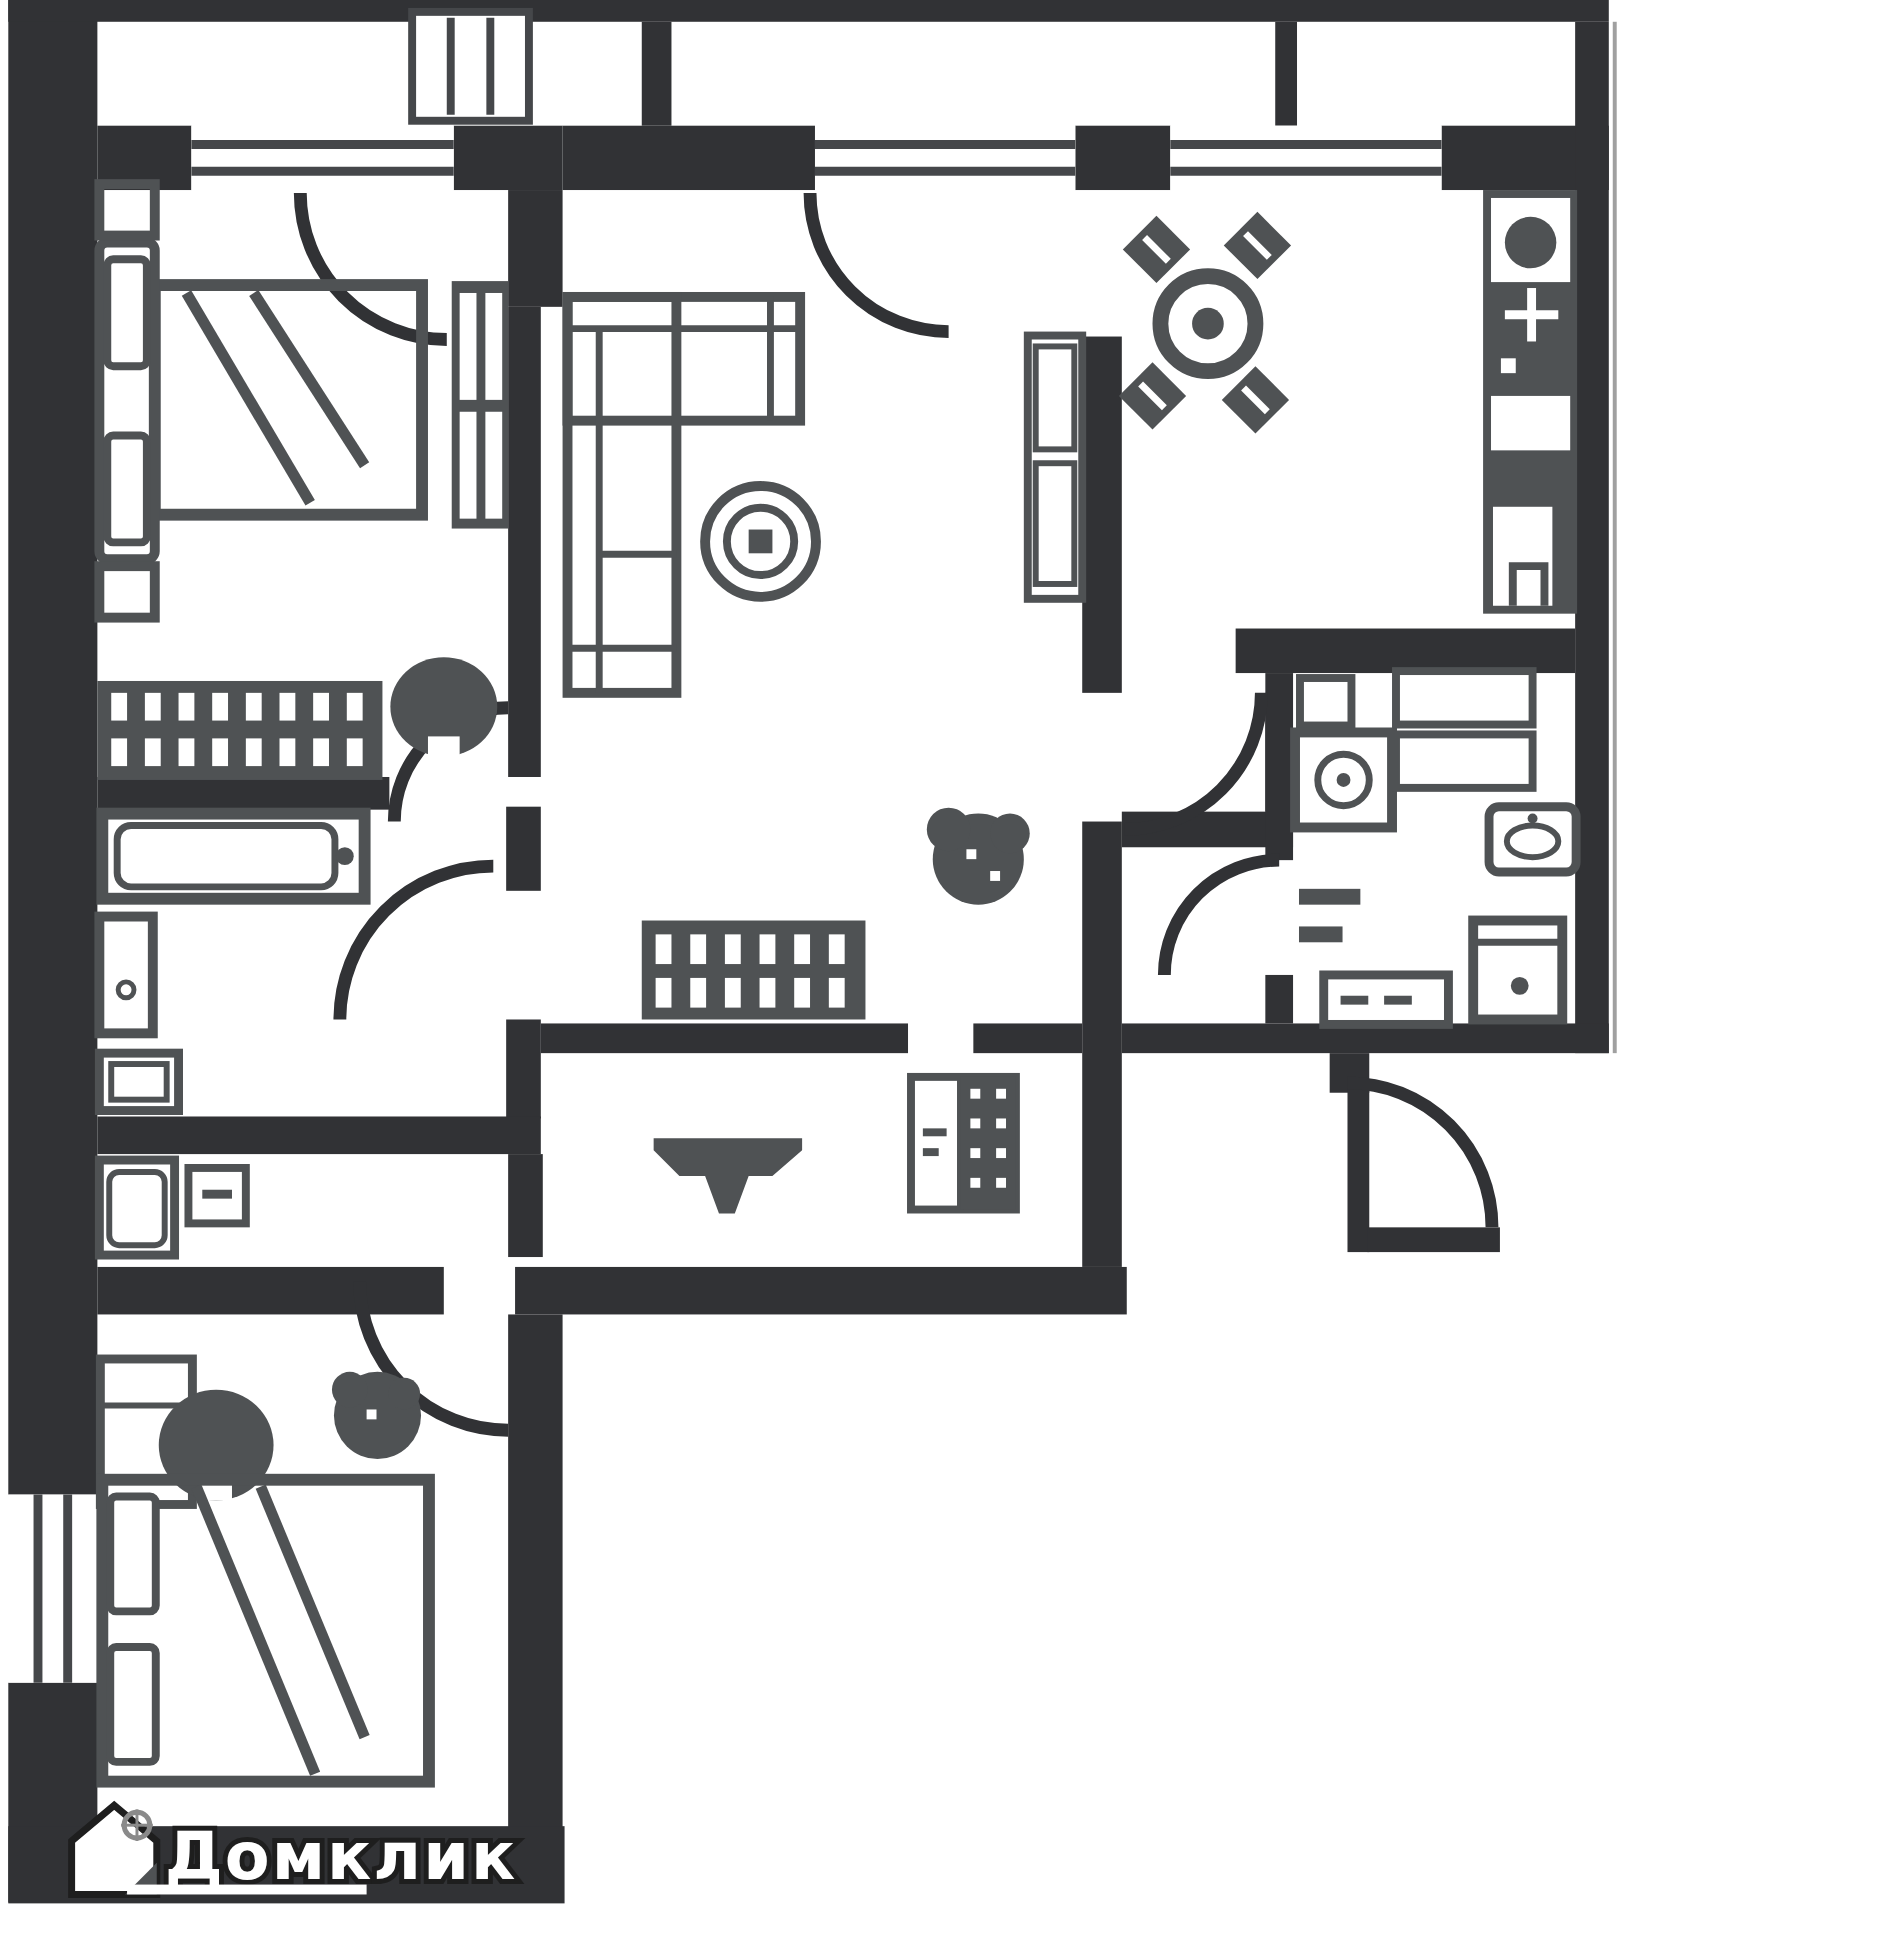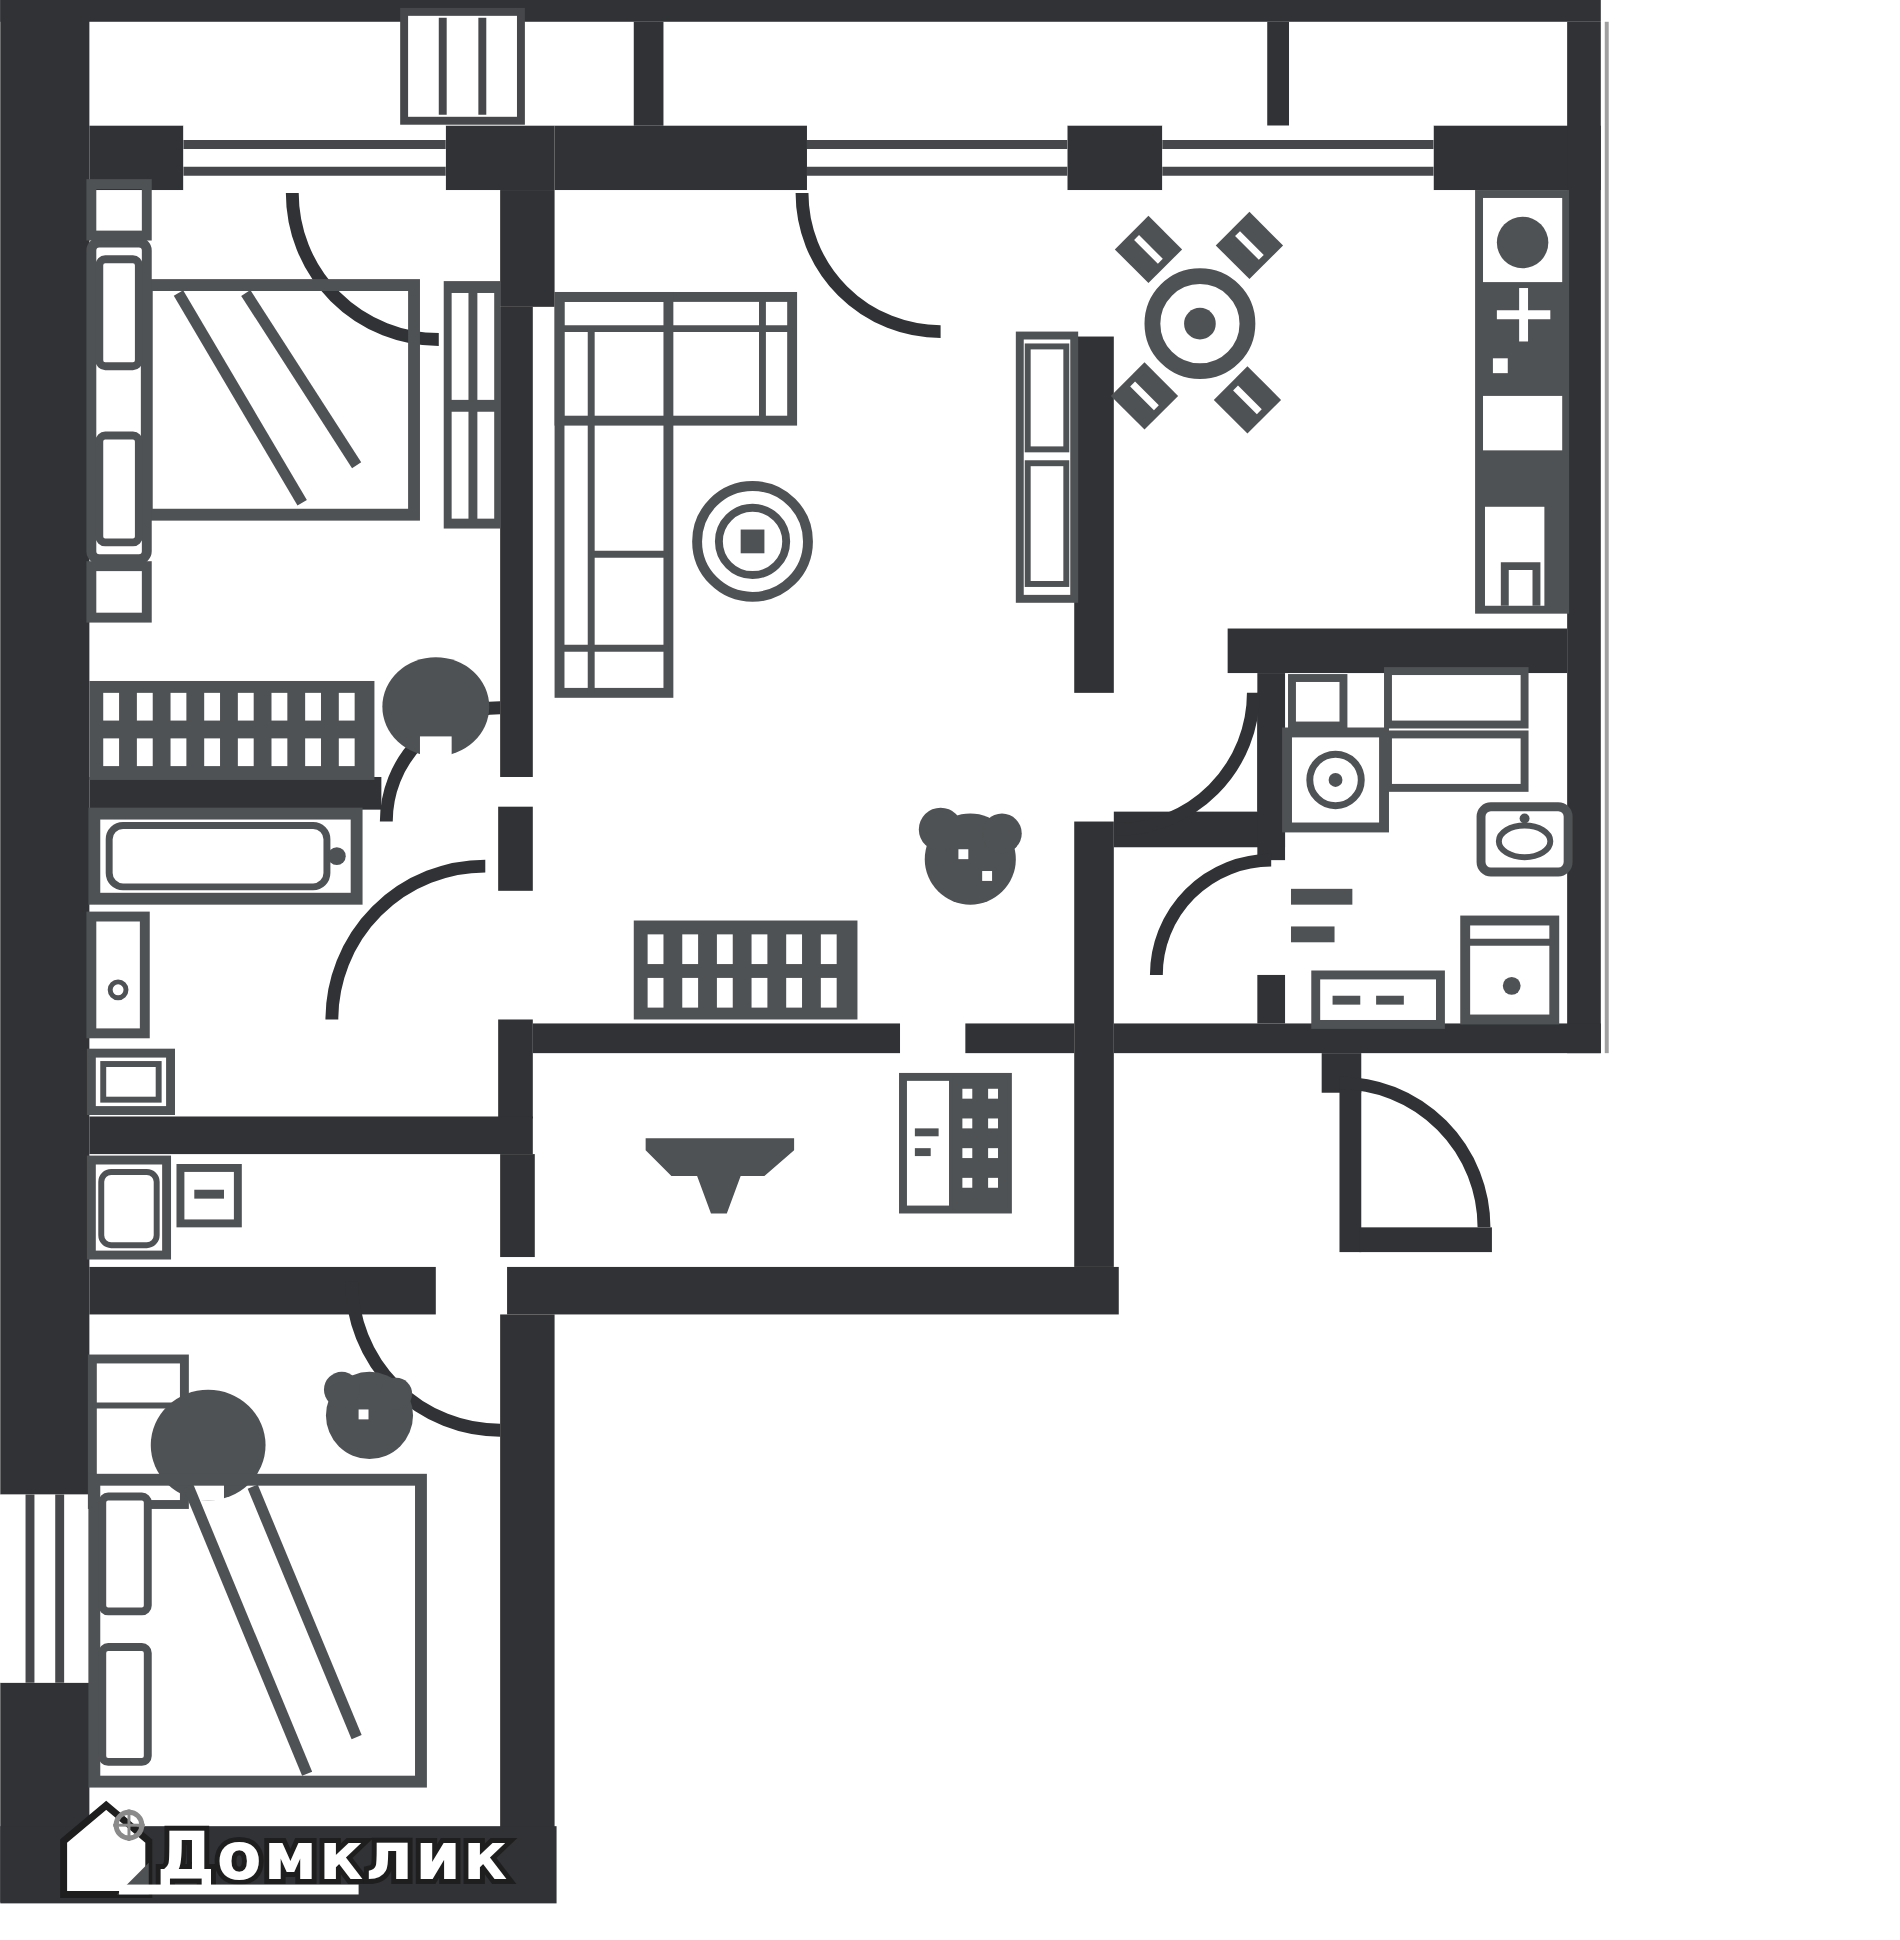--- a/index.html
+++ b/index.html
@@ -1,16 +1,16 @@
 <!DOCTYPE html>
 <html><head>
 <meta charset="utf-8">
 <style>
   html,body{margin:0;padding:0;background:#ffffff;}
-  #stage{position:relative;width:1682px;height:1940px;background:#ffffff;overflow:hidden;}
+  #stage{position:relative;width:1682px;height:1940px;background:#ffffff;overflow:hidden;margin-left:8px;}
   svg{display:block;}
   text{font-family:"DejaVu Sans","Liberation Sans",sans-serif;}
 </style>
 </head>
 <body>
 
 <div id="stage">
   <svg id="plan" width="1901" height="1940" viewBox="0 0 1920 1960" xmlns="http://www.w3.org/2000/svg">
       <rect x="0" y="0" width="90" height="1510" fill="#313235"></rect>
       <rect x="0" y="1700" width="90" height="222" fill="#313235"></rect>

